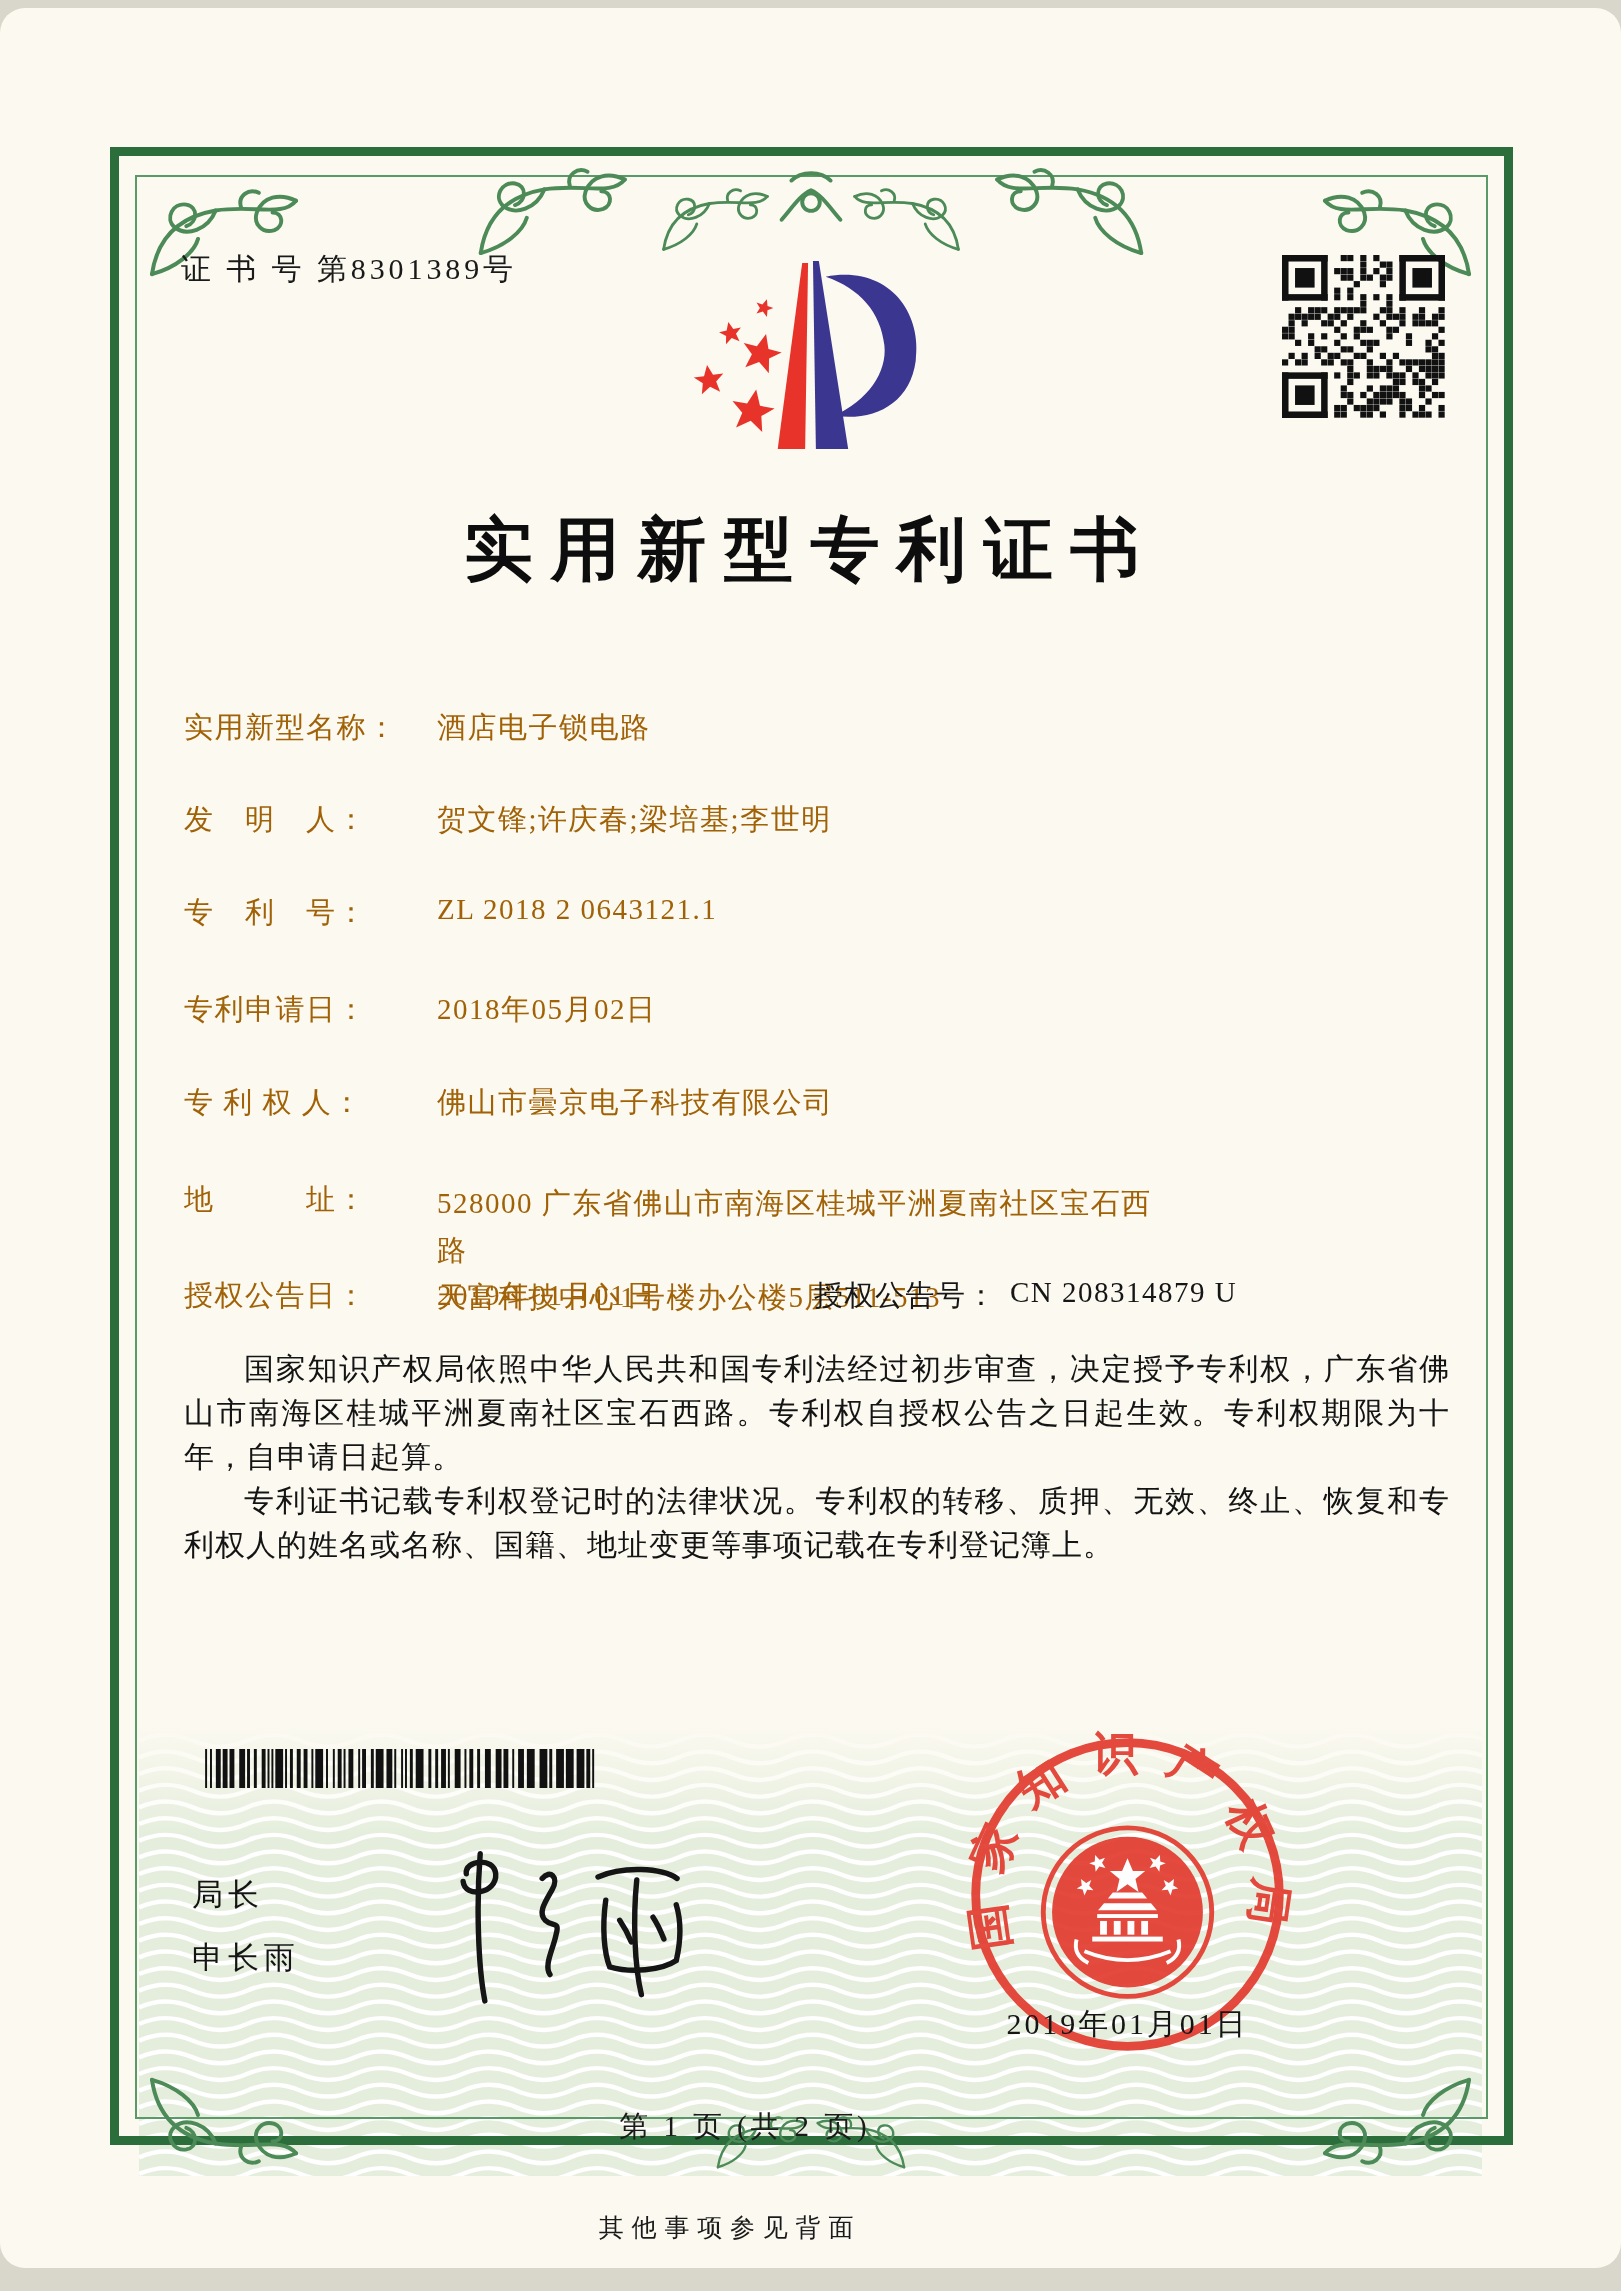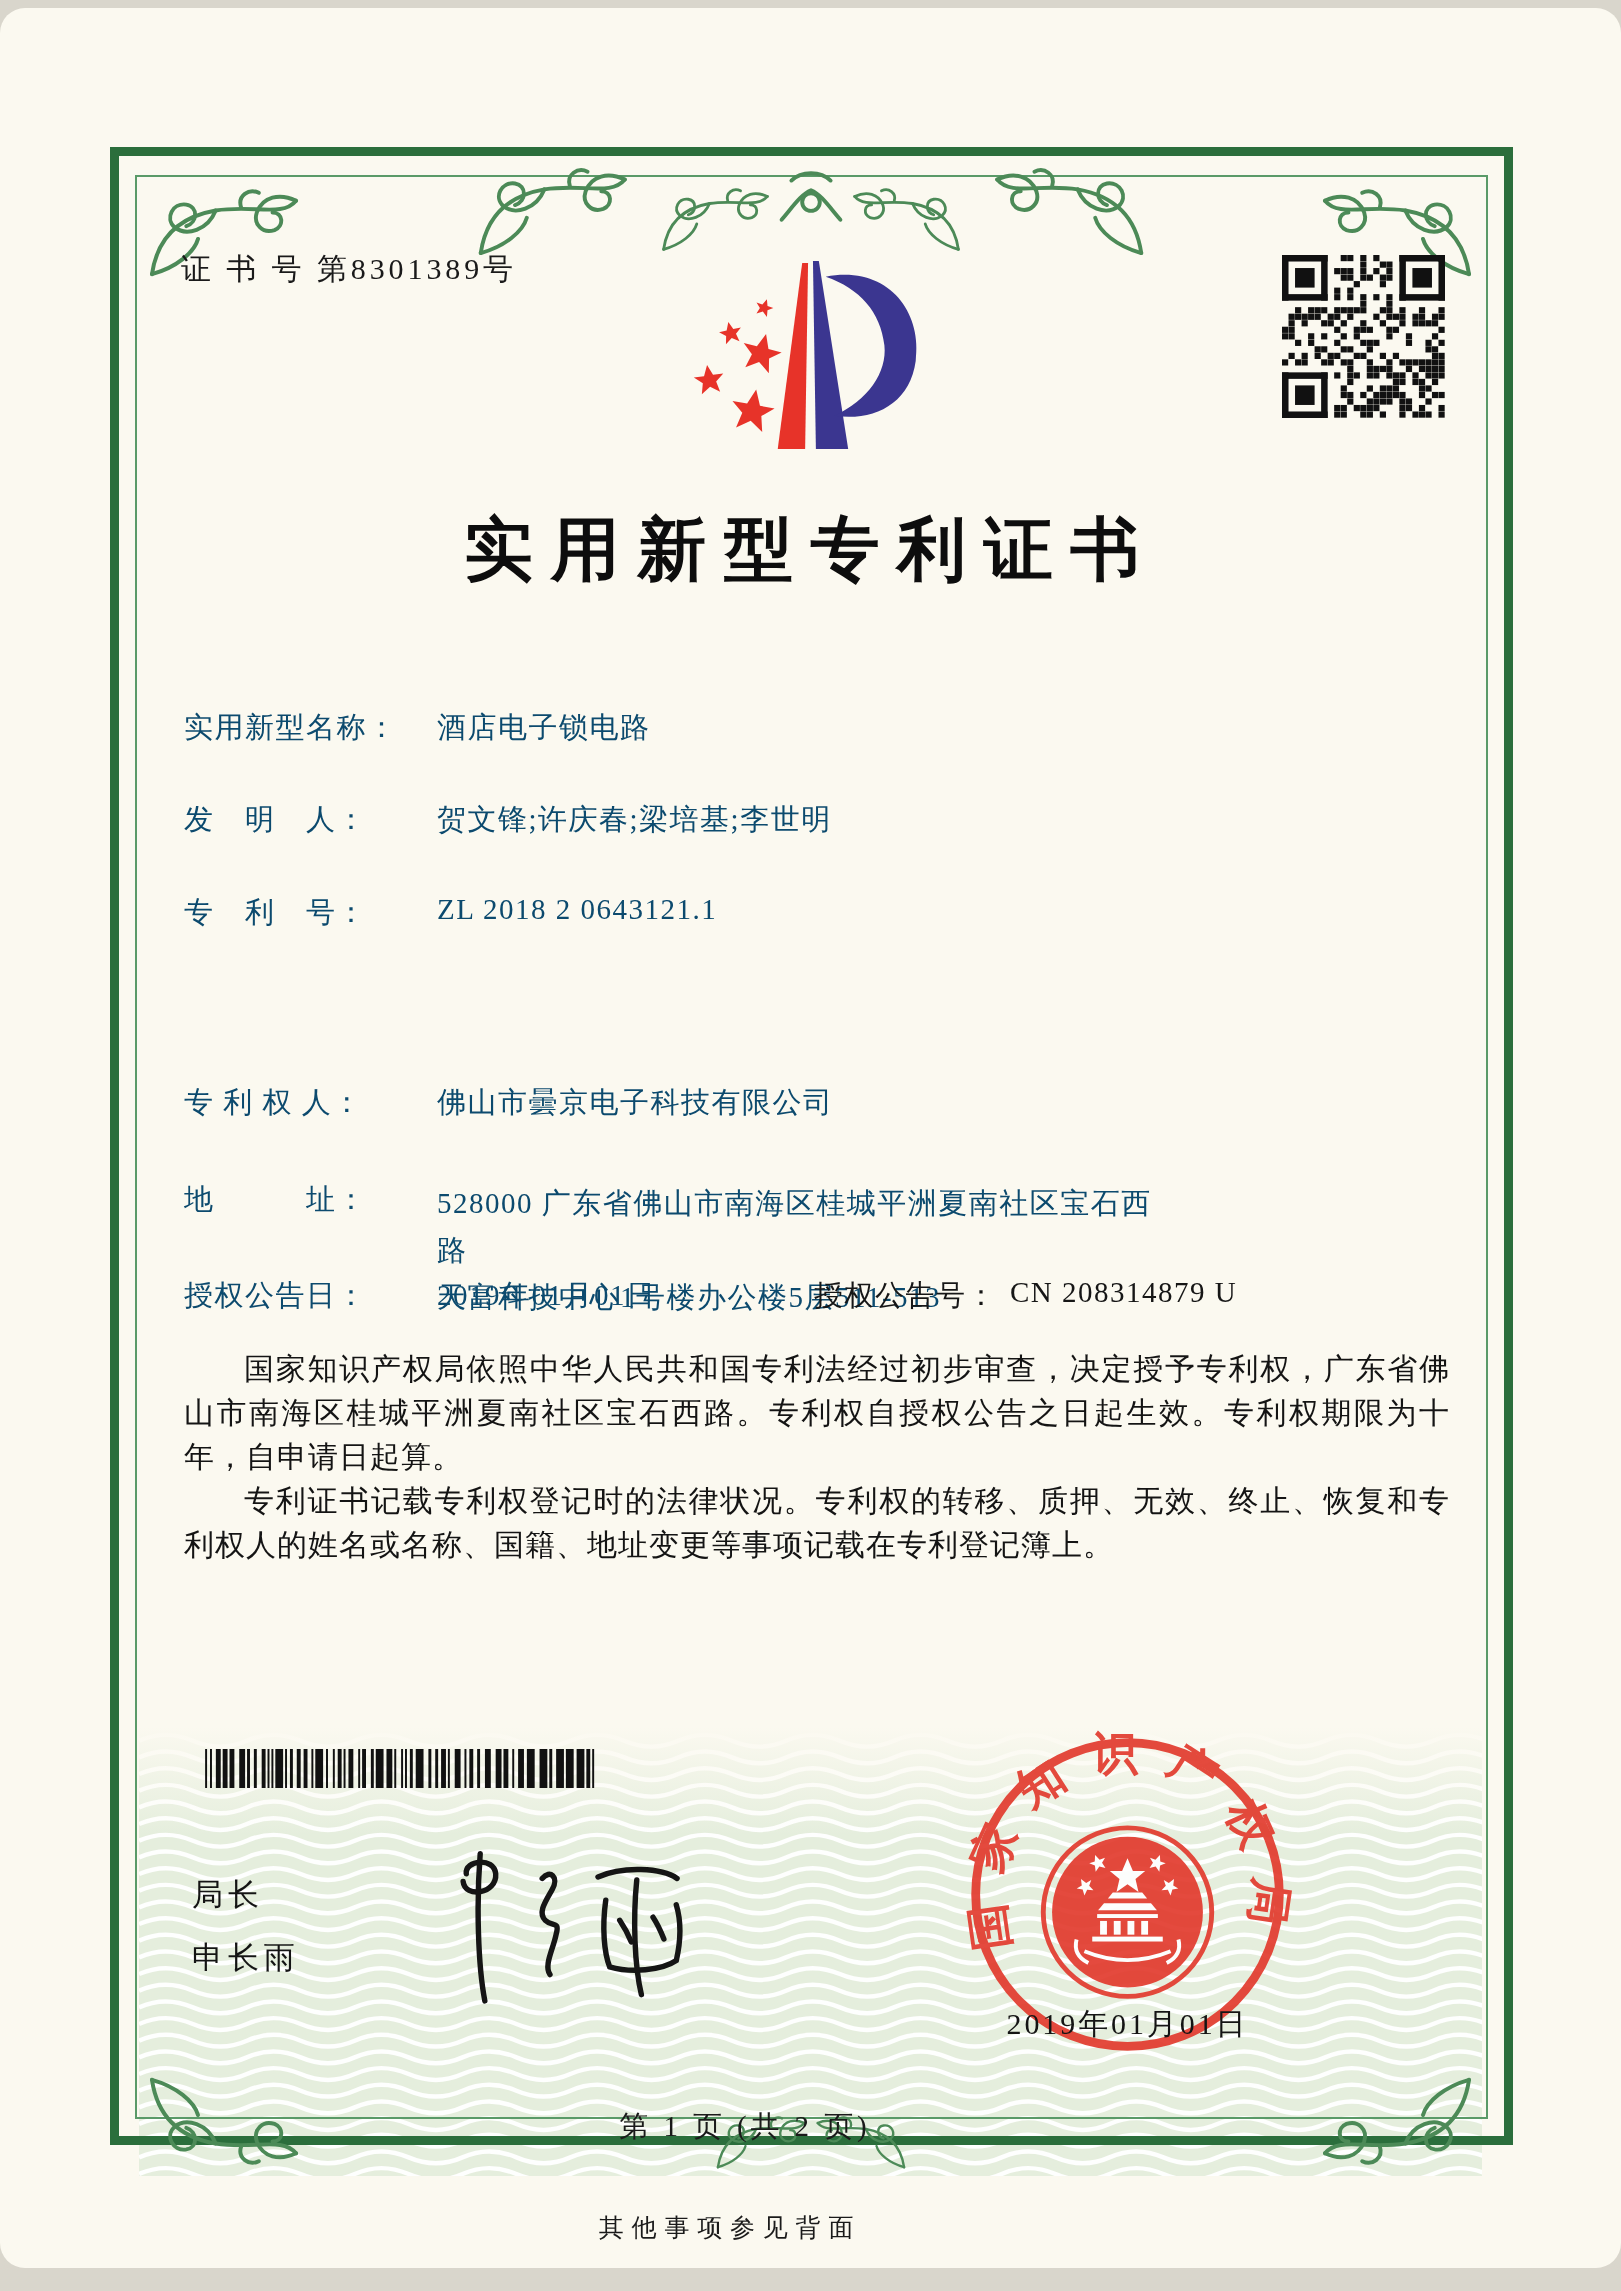--- a/index.html
+++ b/index.html
@@ -11,21 +11,21 @@
   
   .waves{position:absolute;left:139px;top:1719px;z-index:0;}
   .wave-fade{position:absolute;left:139px;top:1719px;width:1343px;height:108px;z-index:0;
              background:linear-gradient(#fbf9f0,rgba(251,249,240,0));}
   .orn{position:absolute;z-index:1;}
   
   .txt{position:absolute;color:#1a1a1a;white-space:nowrap;z-index:2;}
   .cert-no{left:181px;top:241px;font-size:30px;letter-spacing:3.9px;}
   .title{left:0;width:1621px;top:496px;font-size:69px;font-weight:700;text-align:center;
          letter-spacing:17.6px;color:#0d0d0d;}
-  .row{position:absolute;left:184px;display:flex;font-size:29px;letter-spacing:1.5px;color:#0c4a6e;z-index:2;}
+  .row{position:absolute;left:184px;display:flex;font-size:29px;letter-spacing:1.5px;color:#a16207;z-index:2;}
   .row .lbl{width:253px;flex:none;}
   .row .val{white-space:nowrap;}
   .row2{position:absolute;display:flex;font-size:29px;letter-spacing:1.5px;color:#161616;z-index:2;justify-content:space-between;}
   .addr-val{white-space:normal;width:745px;line-height:47px;}
   .body-text{position:absolute;left:184px;top:1339px;width:1266px;font-size:30px;line-height:44px;
              color:#141414;text-align:justify;letter-spacing:1px;z-index:2;}
   .body-text p{margin:0;text-indent:2em;}
   .sign-label{position:absolute;left:192px;font-size:31px;letter-spacing:4.9px;color:#141414;z-index:2;}
   .barcode{position:absolute;left:204px;top:1741px;z-index:2;}
   .qr{position:absolute;left:1282px;top:247px;z-index:2;}
@@ -372,20 +372,24 @@
     <span class="val">酒店电子锁电路</span>
   </div>
   <div class="row" style="top:792px">
     <span class="lbl">发　明　人：</span>
     <span class="val">贺文锋;许庆春;梁培基;李世明</span>
   </div>
   <div class="row" style="top:885px">
     <span class="lbl">专　利　号：</span>
     <span class="val">ZL 2018 2 0643121.1</span>
   </div>
+  <div class="row" style="top:982px">
+    <span class="lbl">专利申请日：</span>
+    <span class="val">2018年05月02日</span>
+  </div>
   <div class="row" style="top:1075px">
     <span class="lbl">专 利 权 人：</span>
     <span class="val">佛山市曇京电子科技有限公司</span>
   </div>
   <div class="row" style="top:1172px">
     <span class="lbl">地　　　址：</span>
     <span class="addr-val"><span>528000 广东省佛山市南海区桂城平洲夏南社区宝石西路</span><br><span>天富科技中心1号楼办公楼5层511-513</span></span>
   </div>
   <div class="row" style="top:1268px">
     <span class="lbl">授权公告日：</span>

